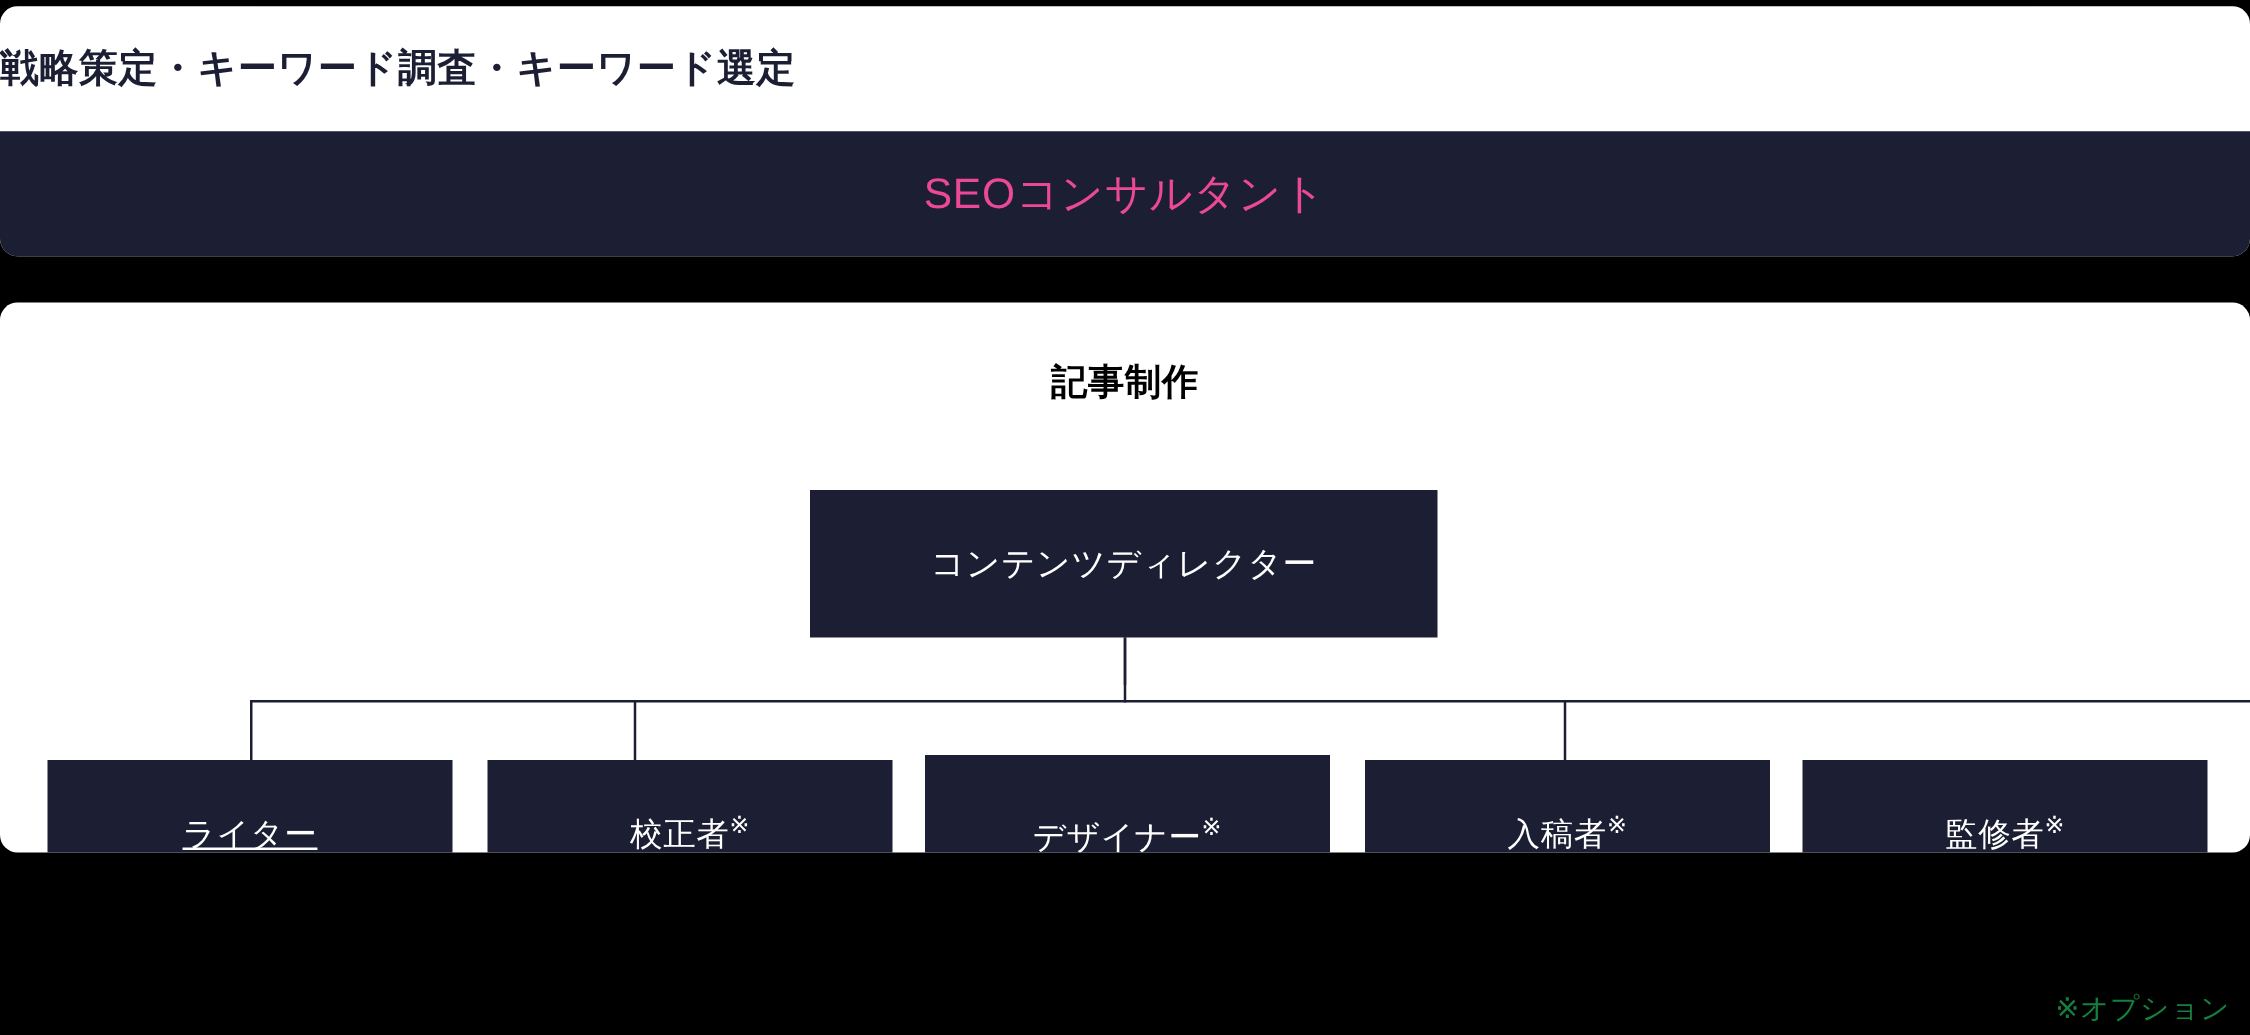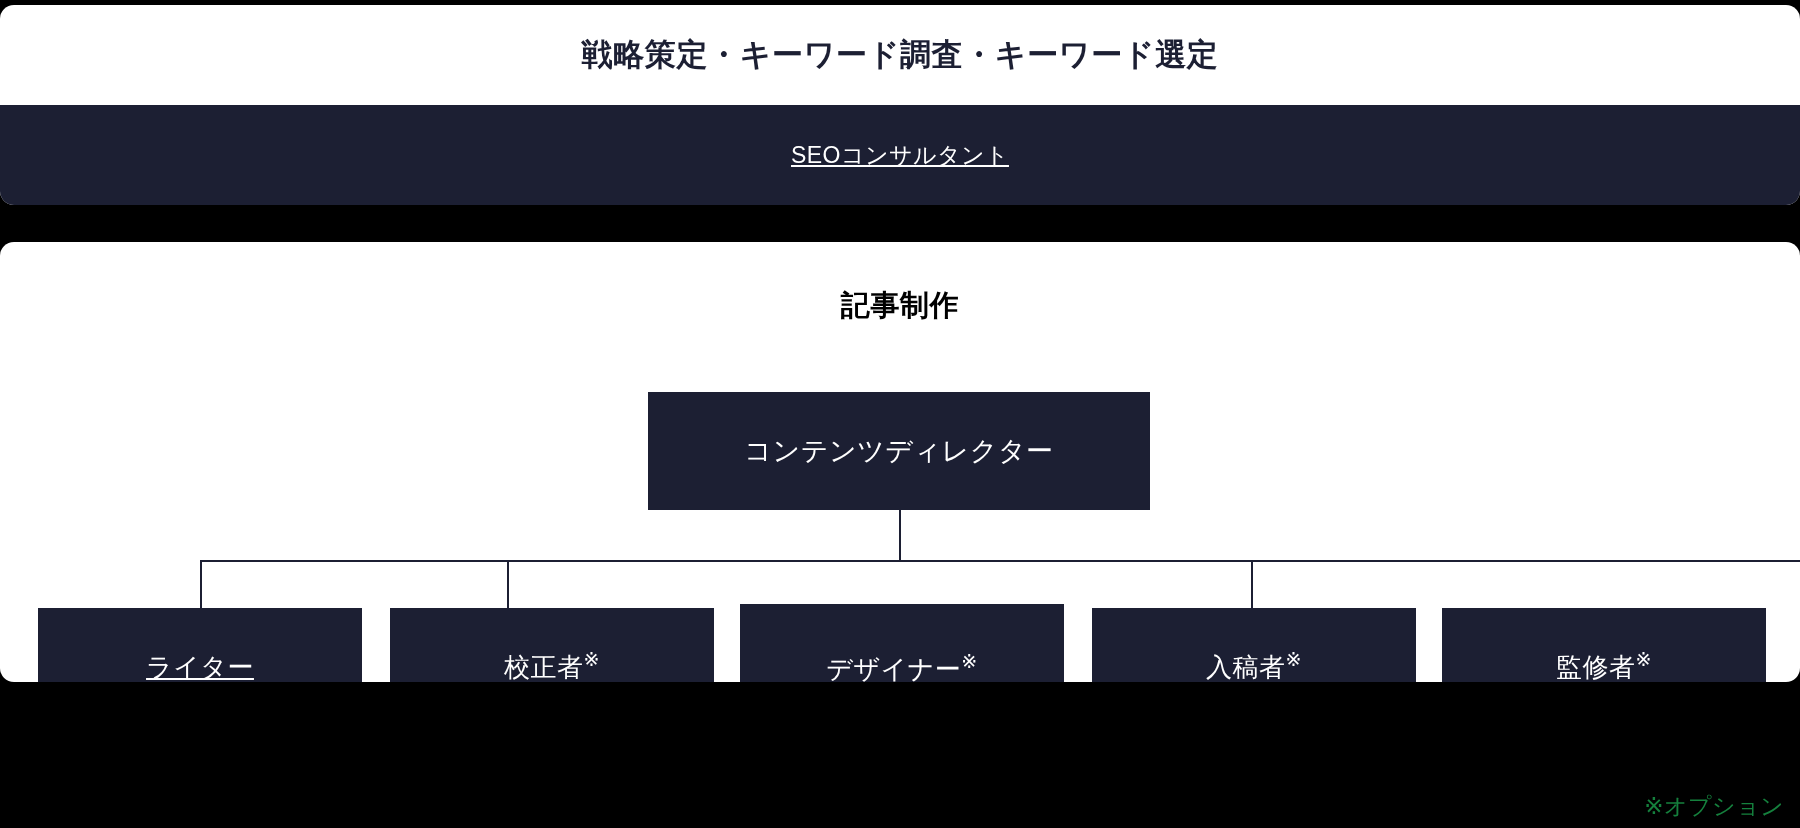--- a/index.html
+++ b/index.html
@@ -2,24 +2,24 @@
 <html><head>
 <meta charset="utf-8">
 <style>
   html,body{margin:0;padding:0;background:#000;}
   body{width:1800px;height:828px;font-family:"Liberation Sans","DejaVu Sans",sans-serif;position:relative;overflow:hidden;}
 
   .stage{position:absolute;inset:0;}
 
   
   .card-top{position:absolute;left:0;top:5px;width:1800px;height:200px;background:#fff;border-radius:14px;overflow:hidden;}
-  .card-top-head{height:100px;display:flex;align-items:center;justify-content:center;}
+  .card-top-head{height:100px;display:flex;align-items:center;justify-content:flex-start;}
   .card-top-title{font-size:31px;font-weight:700;color:#1C1F33;letter-spacing:.02em;}
   .card-top-band{height:100px;background:#1C1F33;display:flex;align-items:center;justify-content:center;}
-  .card-top-band-label{font-size:23px;color:#ffffff;font-weight:400;letter-spacing:.02em;text-decoration:underline;}
+  .card-top-band-label{font-size:34px;color:#ec4899;font-weight:400;letter-spacing:.02em;}
 
   
   .card-main{position:absolute;left:0;top:242px;width:1800px;height:440px;background:#fff;border-radius:14px;overflow:hidden;}
   .card-main-title{position:absolute;left:0;top:44px;width:100%;text-align:center;font-size:29px;font-weight:700;color:#000000;letter-spacing:.02em;}
 
   .node{position:absolute;background:#1C1F33;border-radius:0;display:flex;align-items:center;justify-content:center;color:#fff;box-sizing:border-box;}
   .node-label{font-size:26px;font-weight:400;letter-spacing:.02em;white-space:nowrap;}
   .node-label .opt{font-size:19px;vertical-align:super;line-height:0;}
 
   .director{left:648px;top:150px;width:502px;height:118px;}

